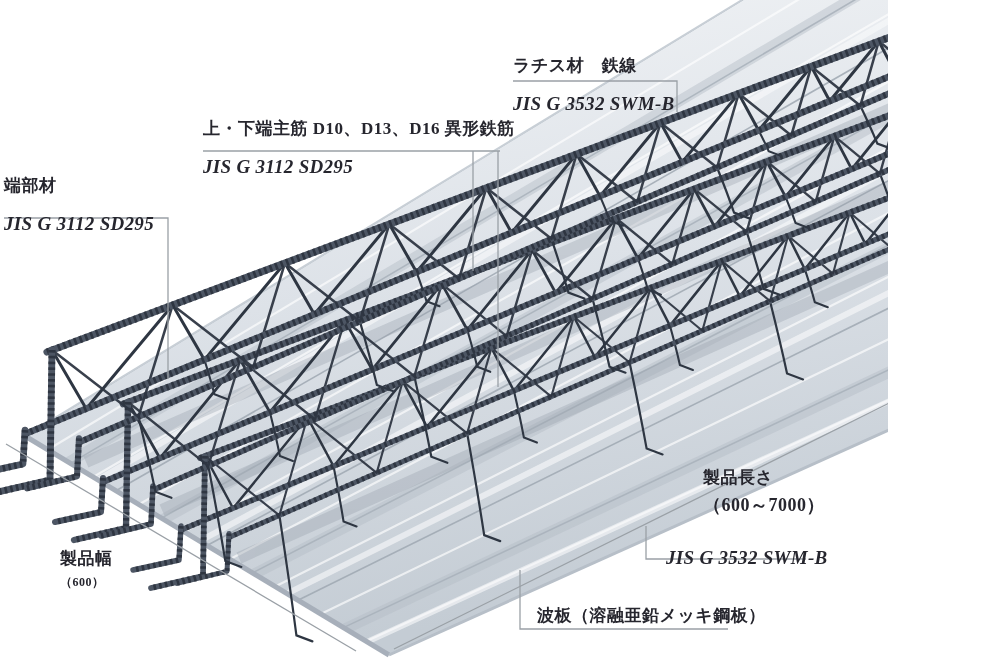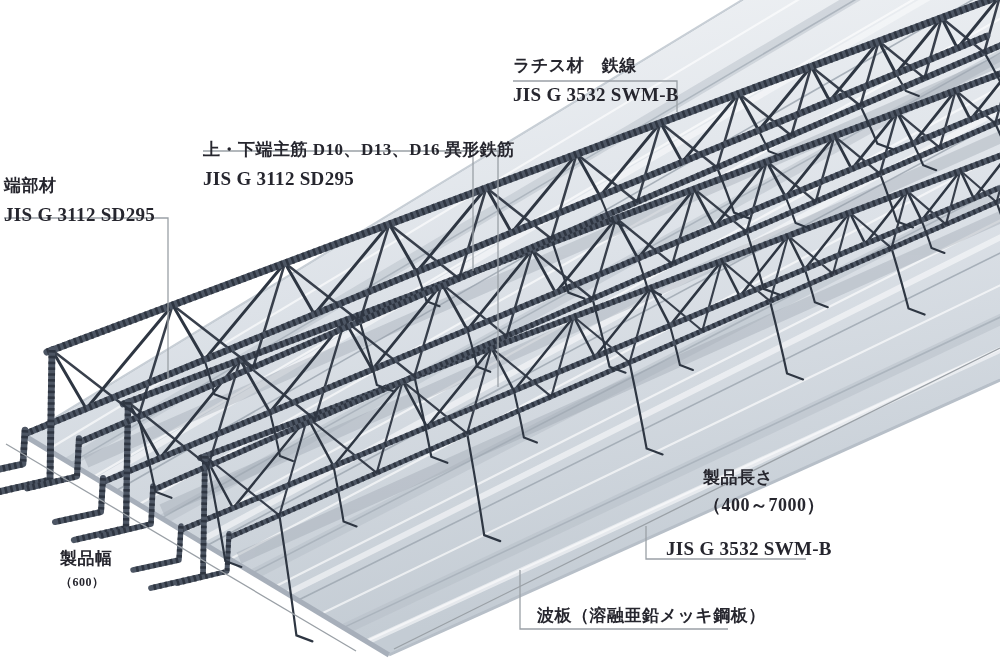--- a/index.html
+++ b/index.html
@@ -1,22 +1,22 @@
 <!DOCTYPE html>
 <html><head>
 <meta charset="utf-8">
 <style>
   html,body{margin:0;padding:0;background:#fff;}
-  #stage{position:relative;width:1000px;height:659px;overflow:hidden;background:var(--bg,#fff);
+  #stage{position:relative;width:888px;height:659px;overflow:hidden;background:var(--bg,#fff);
          font-family:"Liberation Serif","DejaVu Serif",serif;}
   #photo-svg{position:absolute;left:0;top:0;}
   .lbl{position:absolute;color:var(--text,#26262e);font-weight:700;white-space:nowrap;}
   .jp{font-size:17px;letter-spacing:.5px;}
   .jis{font-size:19px;letter-spacing:.3px;}
-  .gap{margin-top:7px;}
+  .gap{margin-top:16px;font-style:italic;}
   .center{text-align:left;}
 </style>
 </head>
 <body>
 
 <div id="stage" style="--bg: #ffffff; --text: #26262e;">
 
   <svg id="photo-svg" width="1000" height="659" viewBox="0 0 1000 659">
       <defs>
         <linearGradient id="plateGrad" x1="0" y1="0" x2="0.25" y2="1">
@@ -168,33 +168,33 @@
         <path d="M6 444 L356 651"></path>
         <path d="M1000 348 L394 649"></path>
       </g>
     </svg>
 
   <div class="lbl" style="left:513px;top:54px">
     <div class="jp">ラチス材　鉄線</div>
     <div class="jis gap">JIS G 3532 SWM-B</div>
   </div>
 
-  <div class="lbl" style="left:203px;top:138px">
+  <div class="lbl" style="left:203px;top:117px">
     <div class="jp">上・下端主筋 D10、D13、D16 異形鉄筋</div>
     <div class="jis gap">JIS G 3112 SD295</div>
   </div>
 
   <div class="lbl" style="left:4px;top:174px">
     <div class="jp">端部材</div>
     <div class="jis gap">JIS G 3112 SD295</div>
   </div>
 
   <div class="lbl center" style="left:703px;top:466px;width:190px">
     <div class="jp">製品長さ</div>
-    <div class="jp" style="margin-top:4px;font-size:18px">（400～7000）</div>
+    <div class="jp" style="margin-top:4px;font-size:18px">（600～7000）</div>
   </div>
 
   <div class="lbl" style="left:666px;top:531px">
     <div class="jis gap">JIS G 3532 SWM-B</div>
   </div>
 
   <div class="lbl" style="left:537px;top:604px">
     <div class="jp">波板（溶融亜鉛メッキ鋼板）</div>
   </div>
 

